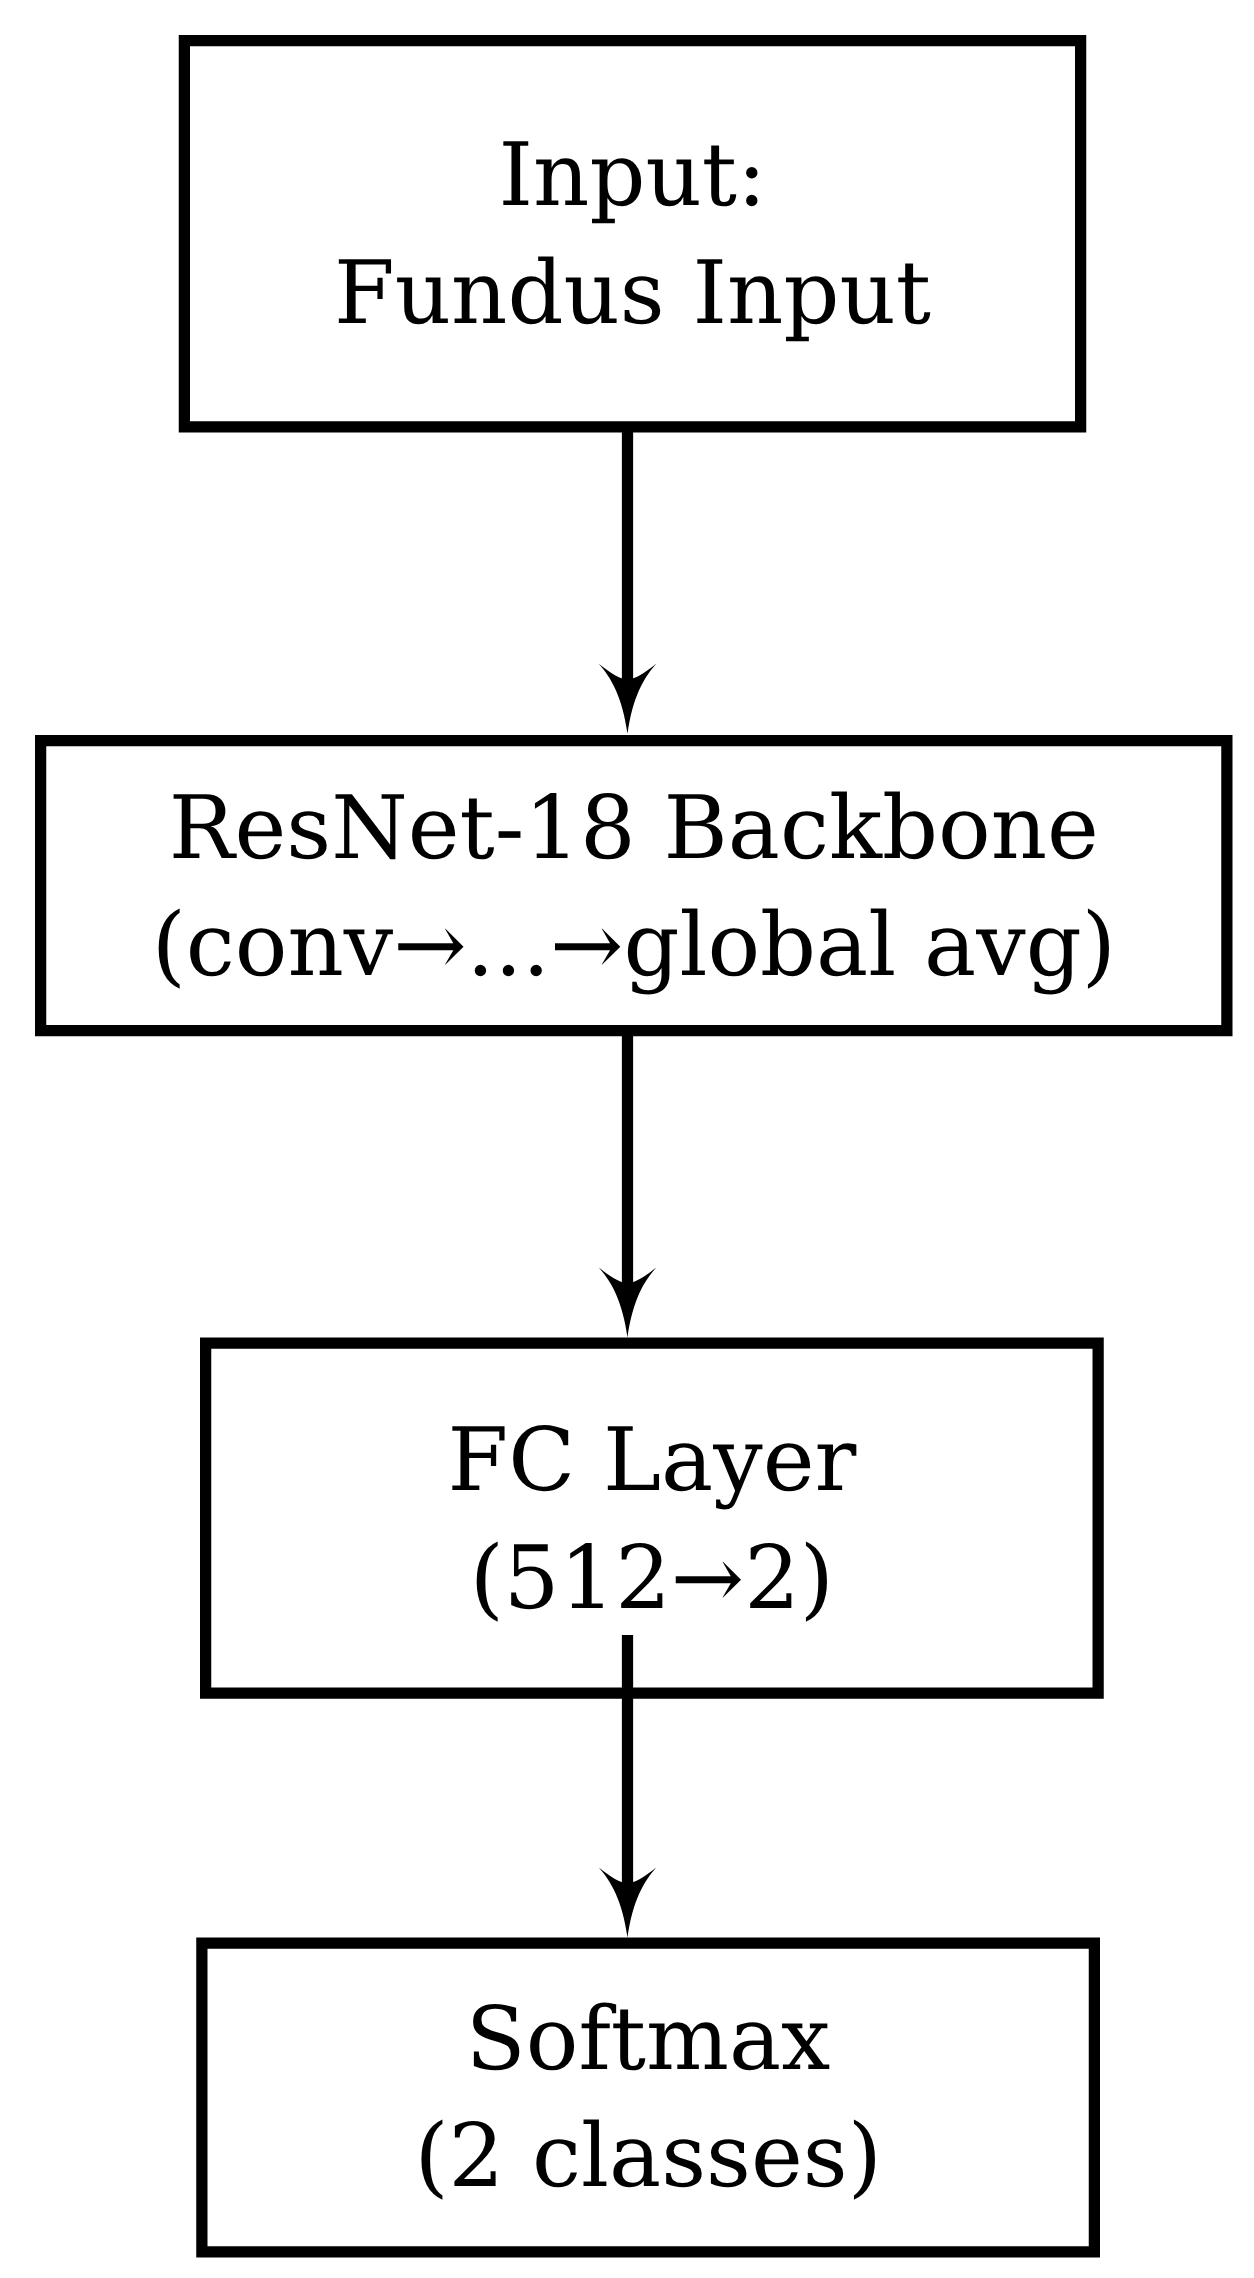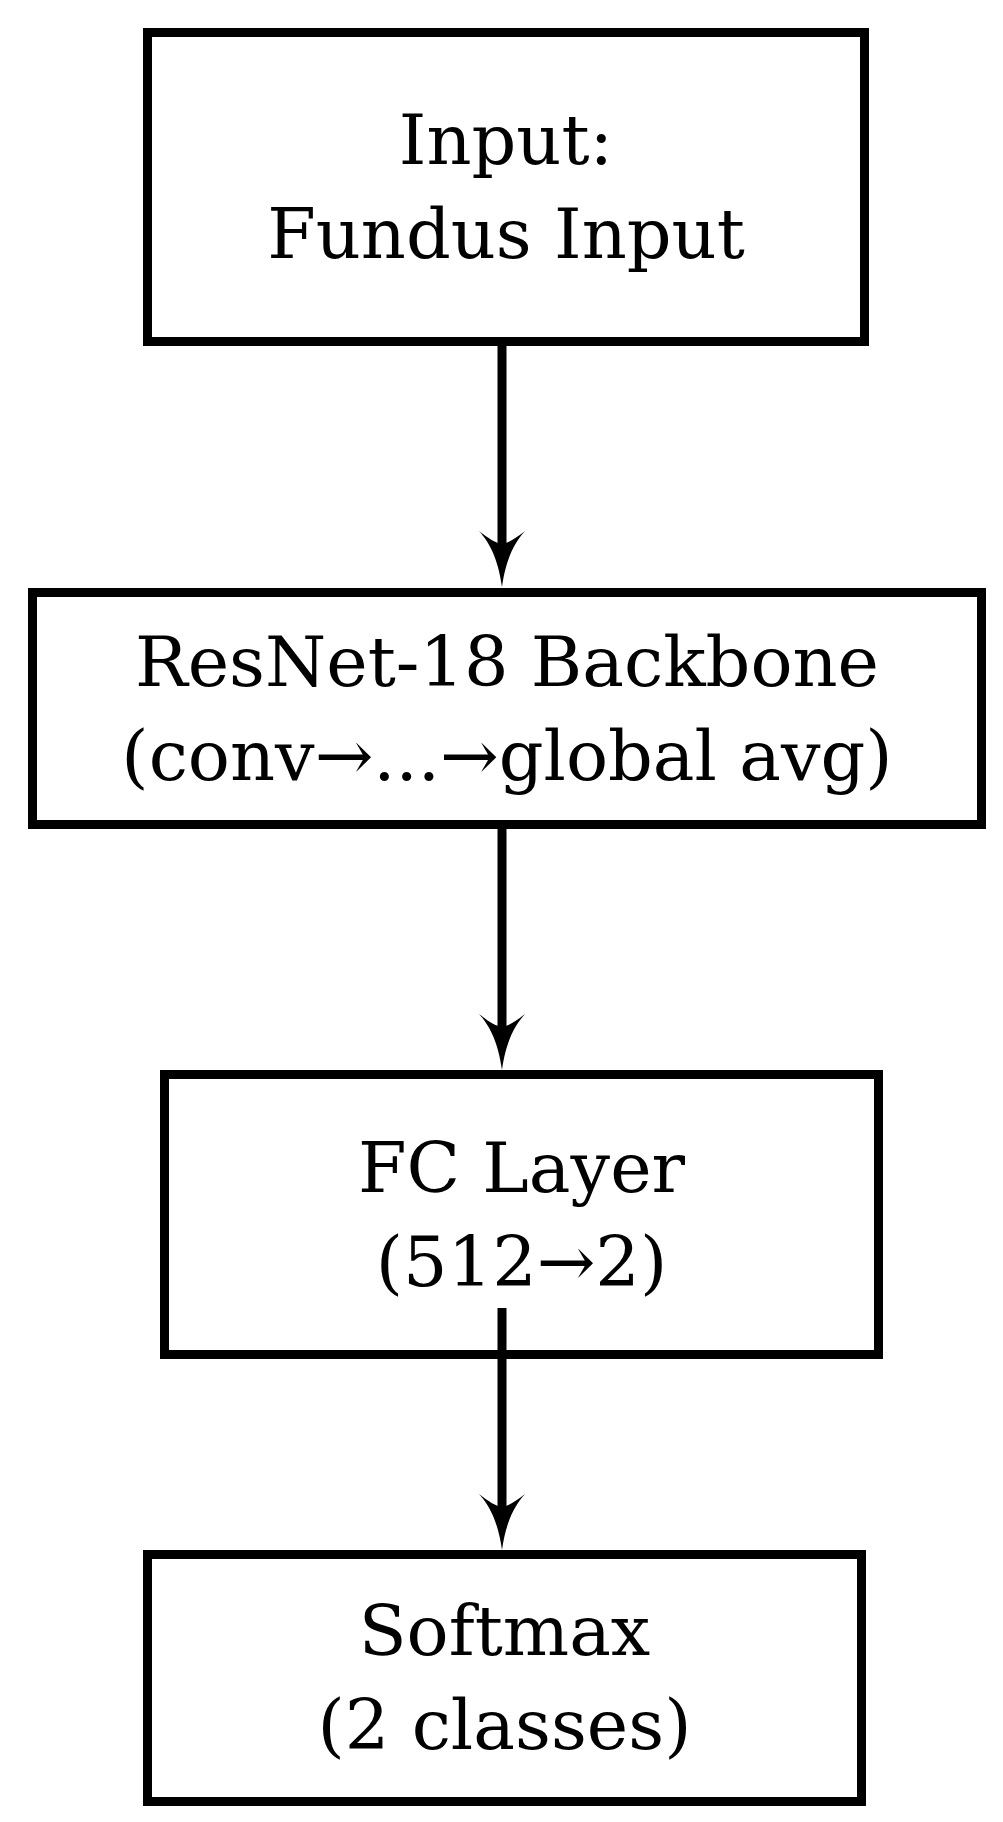--- a/index.html
+++ b/index.html
@@ -28,21 +28,21 @@
     text-align: center;
   }
   .node .line {
     font-size: 70px;
     line-height: 94px;
     white-space: nowrap;
   }
   .node-input    { left: 143px; top: 28px;   width: 726px; height: 318px; }
   .node-backbone { left: 28px;  top: 588px;  width: 958px; height: 241px; }
   .node-fc       { left: 143px; top: 1070px; width: 723px; height: 289px; margin-left: 17px; }
-  .node-softmax  { left: 143px; top: 1550px; width: 723px; height: 256px; text-align: right; }
+  .node-softmax  { left: 157px; top: 1550px; width: 723px; height: 256px; text-align: right; }
   .arrow {
     position: absolute;
     width: 46px;
     height: 242px;
     left: 479px;
   }
   .arrow-1 { top: 345px; }
   .arrow-2 { top: 828px; }
   .arrow-3 { top: 1308px; }
 </style>

